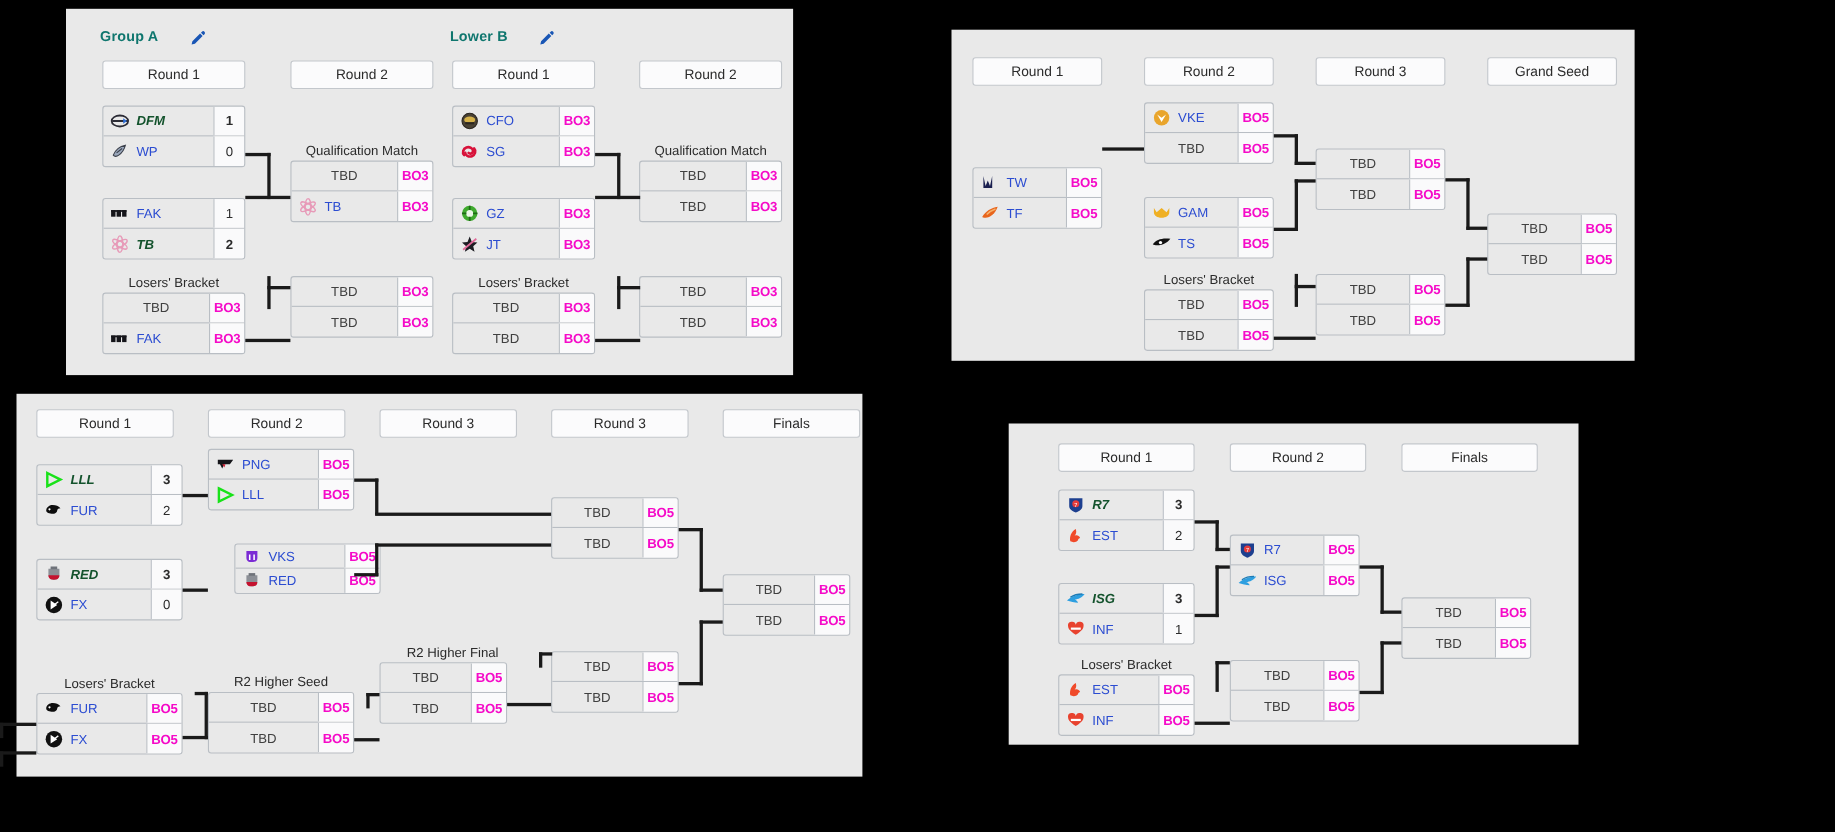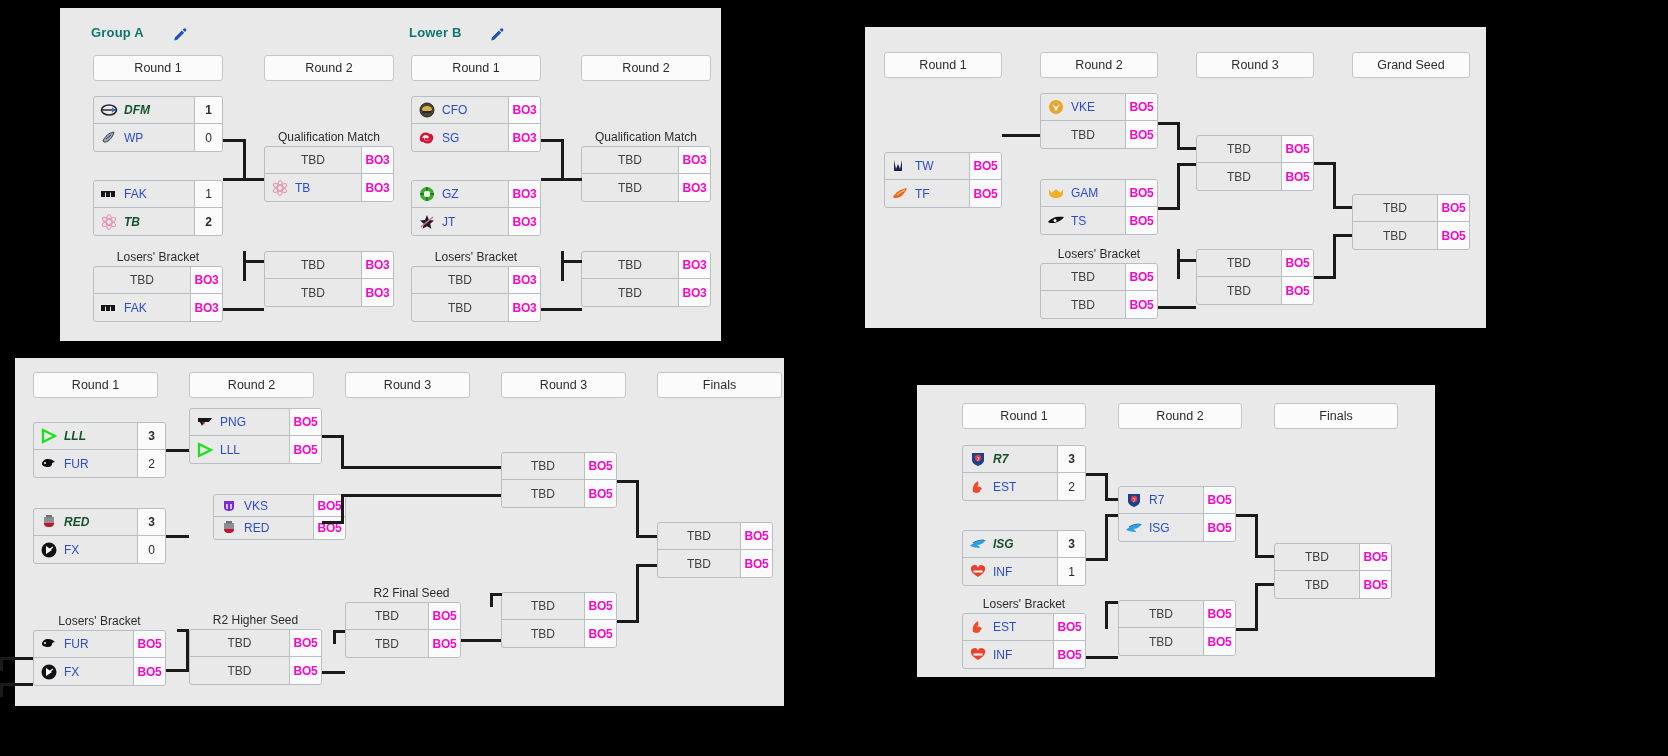--- a/index.html
+++ b/index.html
@@ -601,21 +601,21 @@
       <div class="cell-score bo">BO5</div>
     </div>
     <div class="row">
       <div class="cell-team center">
         <span class="tname tbd">TBD</span>
       </div>
       <div class="cell-score bo">BO5</div>
     </div>
   </div>
 
-  <div class="cap" style="left:330px;top:228px;width:133px;">R2 Final Seed</div>
+  <div class="cap" style="left:330px;top:228px;width:133px;">R2 Higher Final</div>
   <div class="match" style="left:330px;top:244px;width:116px;height:56px;">
     <div class="row top">
       <div class="cell-team center">
         <span class="tname tbd">TBD</span>
       </div>
       <div class="cell-score bo">BO5</div>
     </div>
     <div class="row">
       <div class="cell-team center">
         <span class="tname tbd">TBD</span>

